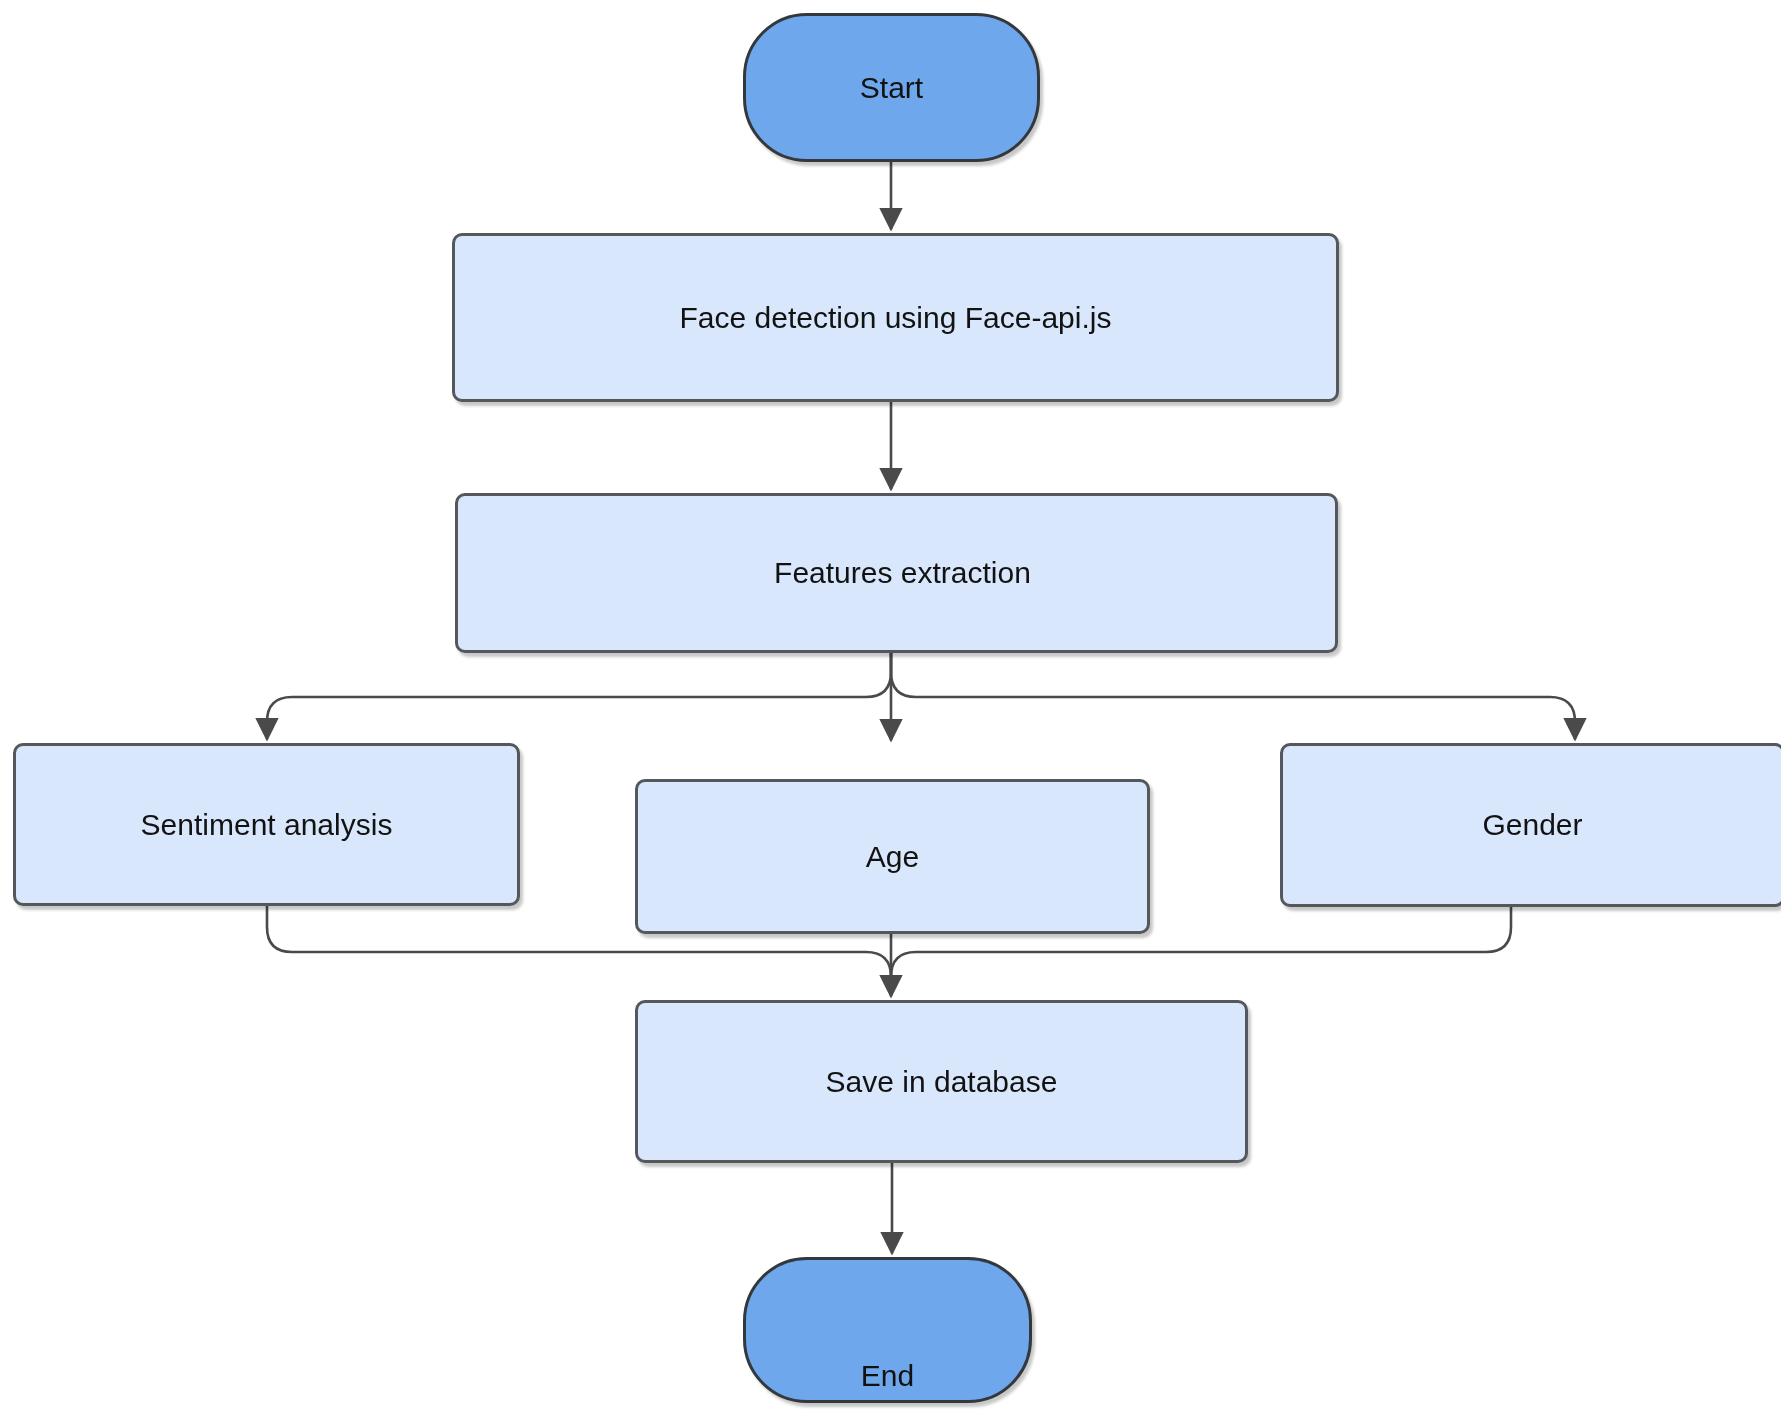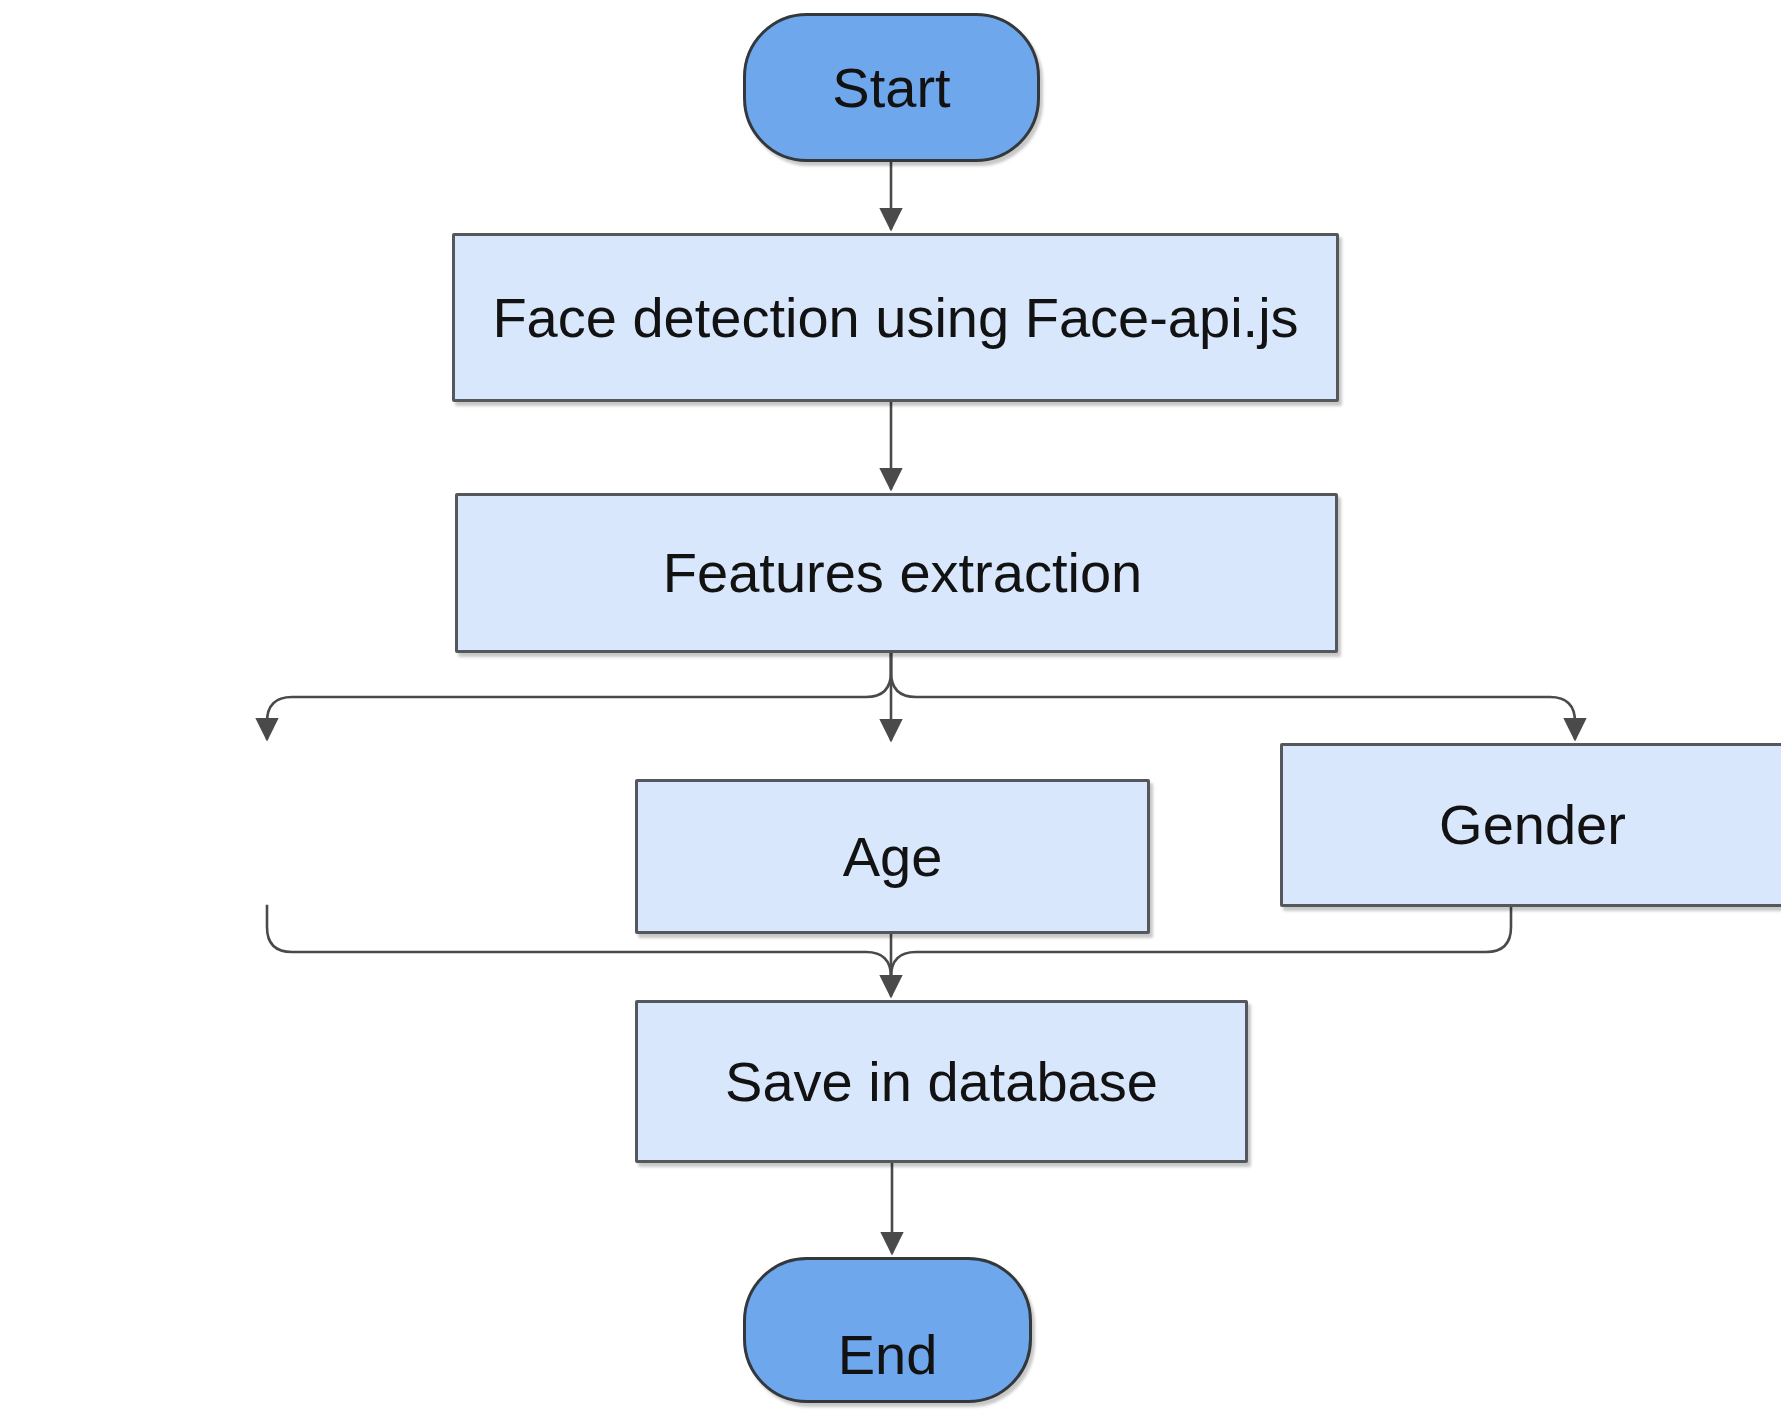--- a/index.html
+++ b/index.html
@@ -20,30 +20,30 @@
     overflow:hidden;
   }
   .edges{position:absolute;left:0;top:0;width:1781px;height:1419px;}
   .edges path{stroke:var(--connector);stroke-width:2.6;fill:none;stroke-linecap:square;}
   .edges marker path{fill:var(--connector);stroke:none;}
   .node{
     position:absolute;
     display:flex;align-items:center;justify-content:center;
     text-align:center;
     color:var(--text);
-    font-size:56px;
+    font-size:30px;
     line-height:1.6;
     box-sizing:border-box;
     box-shadow:3px 4px 3px rgba(0,0,0,0.22);
   }
   .node .label{display:block;}
   .node--process{
     background:var(--process-fill);
     border:3px solid var(--process-border);
-    border-radius:2px;
+    border-radius:10px;
   }
   .node--terminator{
     background:var(--terminator-fill);
     border:3px solid var(--terminator-border);
     border-radius:64px;
   }
   
   .node--start{left:743px;top:13px;width:297px;height:149px;}
   .node--face{left:452px;top:233px;width:887px;height:169px;}
   .node--features{left:455px;top:493px;width:883px;height:160px;padding-left:12px;}
@@ -90,20 +90,23 @@
   </div>
 
   <div class="node node--process node--face">
     <span class="label">Face detection using Face-api.js</span>
   </div>
 
   <div class="node node--process node--features">
     <span class="label">Features extraction</span>
   </div>
 
+  <div class="node node--process node--sentiment">
+    <span class="label">Sentiment analysis</span>
+  </div>
 
   <div class="node node--process node--age">
     <span class="label">Age</span>
   </div>
 
   <div class="node node--process node--gender">
     <span class="label">Gender</span>
   </div>
 
   <div class="node node--process node--save">

